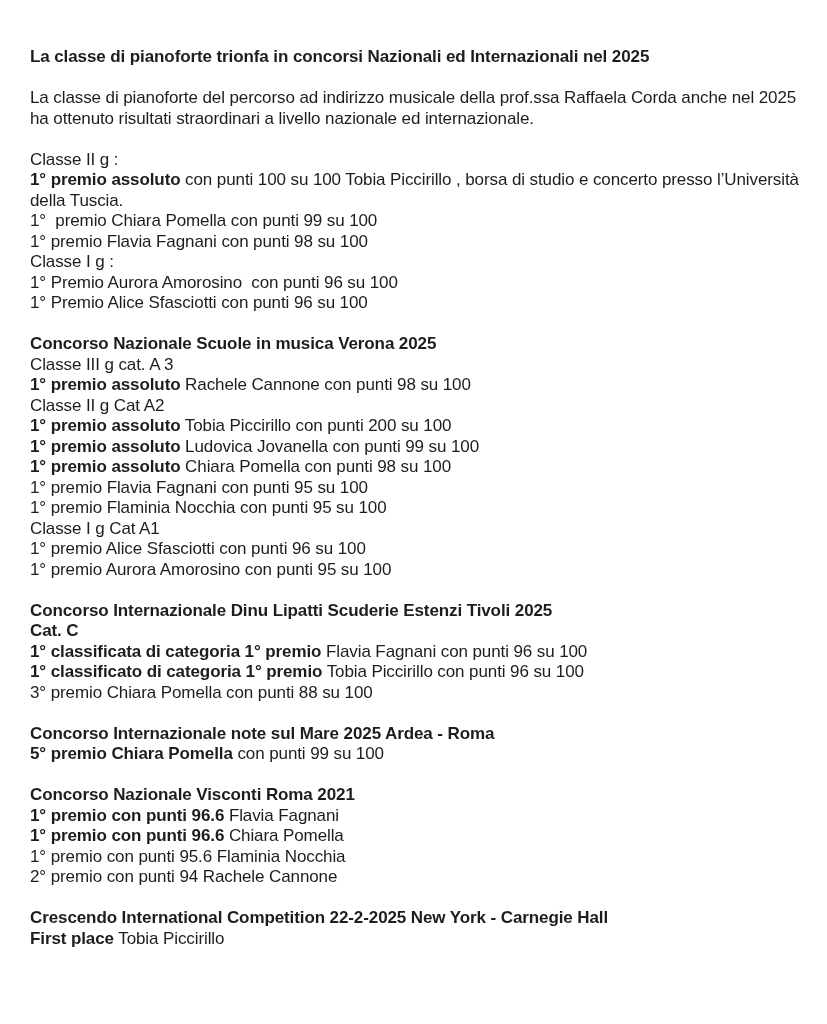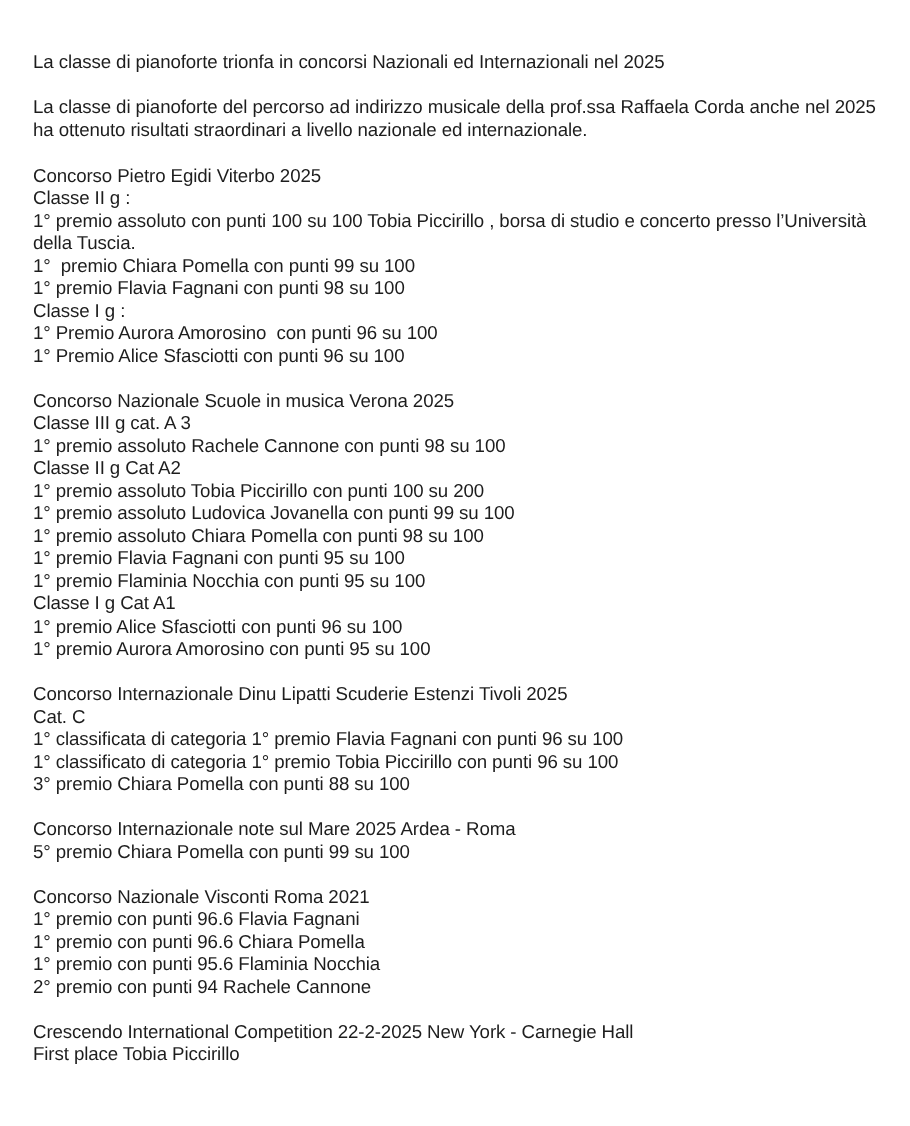--- a/index.html
+++ b/index.html
@@ -15,49 +15,48 @@
     min-height: 1024px;
     padding: 47px 27px 20px 30px;
     font-family: "Liberation Sans", sans-serif;
     font-size: 17px;
     line-height: 20.5px;
     letter-spacing: -0.1px;
     color: #1d1d1d;
     background: #ffffff;
   }
   .block { margin: 0 0 20.5px 0; }
-  .title, .heading, .bold { font-weight: 400; }
+  .title, .heading, .bold { font-weight: 700; }
   .line { white-space: pre-wrap; }
   .intro { white-space: pre-wrap; margin-top: 16px; }
 </style>
 </head>
 <body>
 
 <div class="doc">
   <p class="block title">La classe di pianoforte trionfa in concorsi Nazionali ed Internazionali nel 2025</p>
 
   <p class="block intro">La classe di pianoforte del percorso ad indirizzo musicale della prof.ssa Raffaela Corda anche nel 2025 ha ottenuto risultati straordinari a livello nazionale ed internazionale.</p>
 
   <div id="sections">
       <div class="block">
-        <div class="heading line">Concorso Pietro Egidi Viterbo 2025</div>
         <div class="line"><span>Classe II g :</span></div>
         <div class="line"><span class="bold">1° premio assoluto</span><span> con punti 100 su 100 Tobia Piccirillo , borsa di studio e concerto presso l’Università della Tuscia.</span></div>
         <div class="line"><span>1°  premio Chiara Pomella con punti 99 su 100</span></div>
         <div class="line"><span>1° premio Flavia Fagnani con punti 98 su 100</span></div>
         <div class="line"><span>Classe I g :</span></div>
         <div class="line"><span>1° Premio Aurora Amorosino  con punti 96 su 100</span></div>
         <div class="line"><span>1° Premio Alice Sfasciotti con punti 96 su 100</span></div>
       </div>
       <div class="block">
         <div class="heading line">Concorso Nazionale Scuole in musica Verona 2025</div>
         <div class="line"><span>Classe III g cat. A 3</span></div>
         <div class="line"><span class="bold">1° premio assoluto</span><span> Rachele Cannone con punti 98 su 100</span></div>
         <div class="line"><span>Classe II g Cat A2</span></div>
-        <div class="line"><span class="bold">1° premio assoluto</span><span> Tobia Piccirillo con punti 100 su 200</span></div>
+        <div class="line"><span class="bold">1° premio assoluto</span><span> Tobia Piccirillo con punti 200 su 100</span></div>
         <div class="line"><span class="bold">1° premio assoluto</span><span> Ludovica Jovanella con punti 99 su 100</span></div>
         <div class="line"><span class="bold">1° premio assoluto</span><span> Chiara Pomella con punti 98 su 100</span></div>
         <div class="line"><span>1° premio Flavia Fagnani con punti 95 su 100</span></div>
         <div class="line"><span>1° premio Flaminia Nocchia con punti 95 su 100</span></div>
         <div class="line"><span>Classe I g Cat A1</span></div>
         <div class="line"><span>1° premio Alice Sfasciotti con punti 96 su 100</span></div>
         <div class="line"><span>1° premio Aurora Amorosino con punti 95 su 100</span></div>
       </div>
       <div class="block">
         <div class="heading line">Concorso Internazionale Dinu Lipatti Scuderie Estenzi Tivoli 2025</div>

